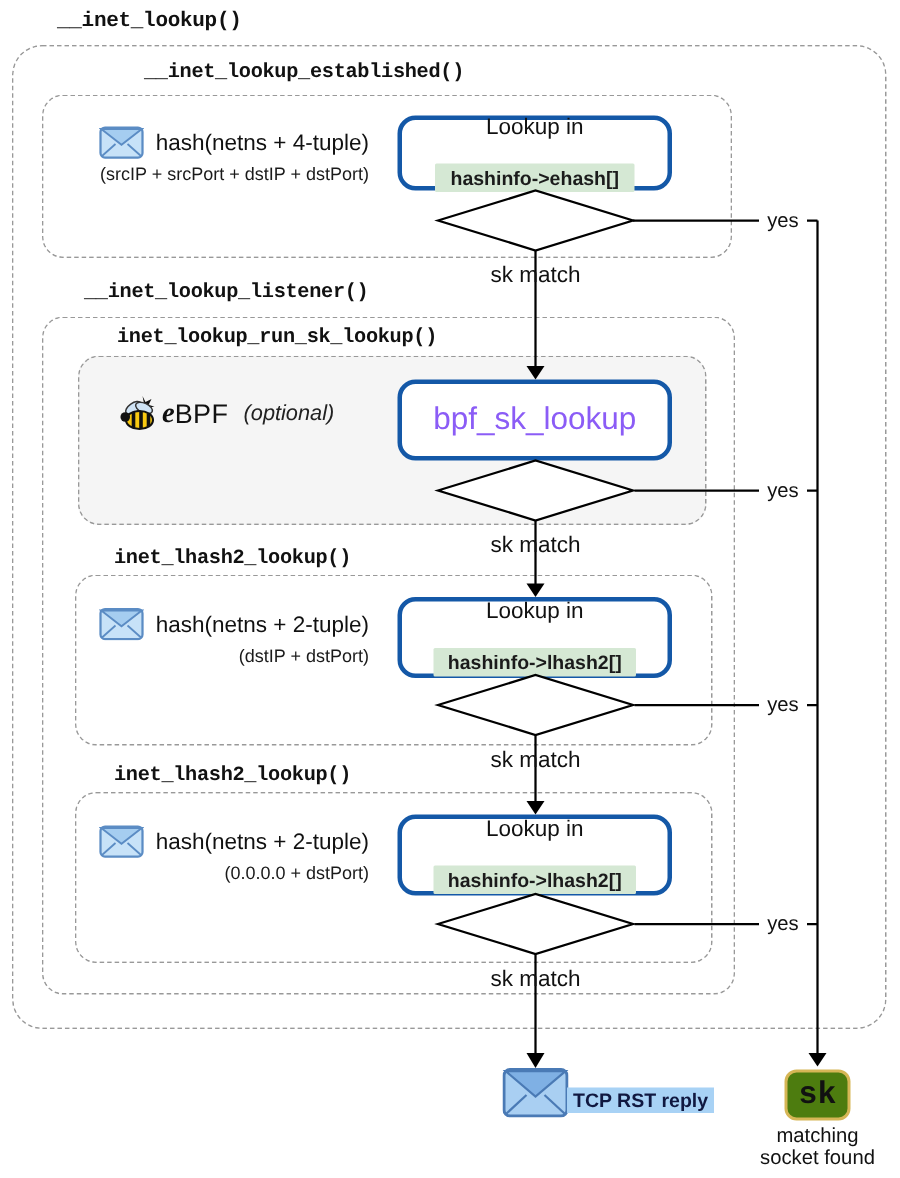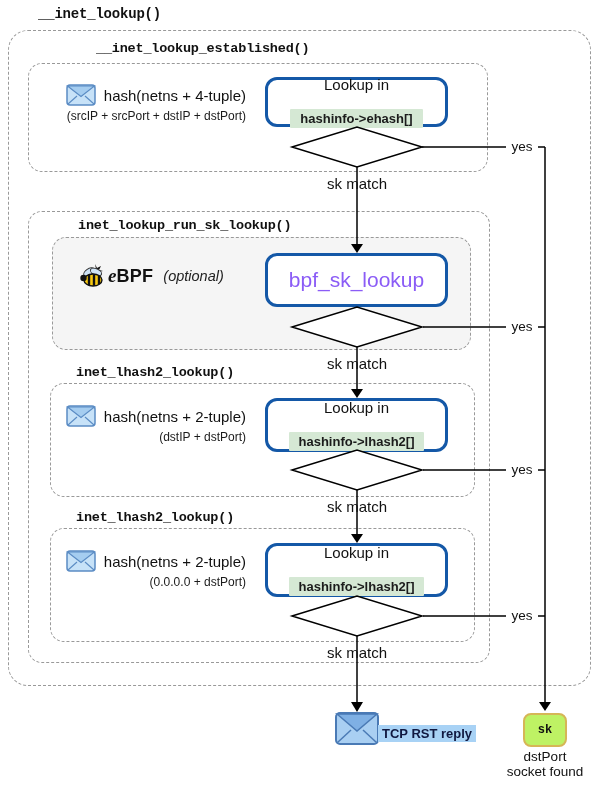--- a/index.html
+++ b/index.html
@@ -50,32 +50,32 @@
   .decision-label{
     position:absolute;left:307px;width:100px;text-align:center;
     font-size:15px;color:#111;z-index:6;margin-top:36px;
   }
   .yes-label{
     position:absolute;left:506px;width:32px;text-align:center;
     font-size:13.5px;color:#111;background:#ffffff;z-index:6;line-height:15px;
   }
   #ebpf-row{position:absolute;left:80px;top:264px;display:flex;align-items:center;z-index:6;}
   .ebpf-e{font-style:italic;font-weight:600;font-size:19px;margin-left:2px;font-family:"Liberation Serif",serif;}
-  .ebpf-bpf{font-weight:bold;font-size:18px;letter-spacing:0.3px;text-align:right;}
+  .ebpf-bpf{font-weight:normal;font-size:18px;letter-spacing:0.3px;text-align:right;}
   .ebpf-note{font-style:italic;font-size:14.5px;color:#222;margin-left:10px;}
   #rst-label{
     position:absolute;left:378px;top:725px;z-index:6;
     background:#a8d2f5;color:#101840;font-weight:bold;font-size:13px;
     padding:1px 4px;white-space:nowrap;
   }
   #sk-box{
     position:absolute;left:523px;top:713px;width:44px;height:34px;box-sizing:border-box;
-    background:#bef264;border:2px solid #d6b656;border-radius:8px;
+    background:#4d7c0f;border:2px solid #d6b656;border-radius:8px;
     display:flex;align-items:center;justify-content:center;z-index:6;
-    font-family:"Liberation Mono","DejaVu Sans Mono",monospace;font-weight:bold;font-size:12px;color:#111;
+    font-family:"Liberation Mono","DejaVu Sans Mono",monospace;font-weight:bold;font-size:21px;color:#111;
   }
   #sk-caption{
     position:absolute;left:490px;top:750px;width:110px;text-align:center;
     font-size:13.5px;line-height:14.5px;color:#111;z-index:6;
   }
   .env-icon{position:absolute;z-index:6;}
 </style>
 </head>
 <body>
 
@@ -107,20 +107,21 @@
     <polygon points="539,702 551,702 545,711" fill="#000"></polygon>
 
     <polygon points="292,147 357,127 422,147 357,167" fill="#fff" stroke="#000" stroke-width="1.5"></polygon>
     <polygon points="292,327 357,307 422,327 357,347" fill="#fff" stroke="#000" stroke-width="1.5"></polygon>
     <polygon points="292,470 357,450 422,470 357,490" fill="#fff" stroke="#000" stroke-width="1.5"></polygon>
     <polygon points="292,616 357,596 422,616 357,636" fill="#fff" stroke="#000" stroke-width="1.5"></polygon>
   </svg>
 
   <div class="fn-title" id="title-main">__inet_lookup()</div>
   <div class="fn-title" id="title-established">__inet_lookup_established()</div>
+  <div class="fn-title" id="title-listener">__inet_lookup_listener()</div>
   <div class="fn-title" id="title-runsk">inet_lookup_run_sk_lookup()</div>
   <div class="fn-title" id="title-lhash2a">inet_lhash2_lookup()</div>
   <div class="fn-title" id="title-lhash2b">inet_lhash2_lookup()</div>
 
   <div class="hash-block" id="hash-established">
     <div class="hash-row">
       <svg width="30" height="22" viewBox="0 0 30 22">
         <rect x="1" y="1" width="28" height="20" rx="3" fill="#c7e2f8" stroke="#5b8cc4" stroke-width="1.5"></rect>
         <polygon points="1.5,2 15,12.5 28.5,2" fill="#a5cdf0" stroke="#5b8cc4" stroke-width="1.2"></polygon>
         <line x1="2" y1="20" x2="11" y2="12" stroke="#5b8cc4" stroke-width="1.2"></line>
@@ -207,17 +208,17 @@
     <polygon points="2,2 22,19 42,2" fill="#7fb0e4" stroke="#4a7ab5" stroke-width="1.5"></polygon>
     <line x1="2.5" y1="30.5" x2="16" y2="18" stroke="#4a7ab5" stroke-width="1.5"></line>
     <line x1="41.5" y1="30.5" x2="28" y2="18" stroke="#4a7ab5" stroke-width="1.5"></line>
   </svg>
   <div id="rst-label">TCP RST reply</div>
 
   <div id="sk-box">
     <span>sk</span>
   </div>
   <div id="sk-caption">
-    <div>dstPort</div>
+    <div>matching</div>
     <div>socket found</div>
   </div>
 
 </div>
 
 </body></html>

